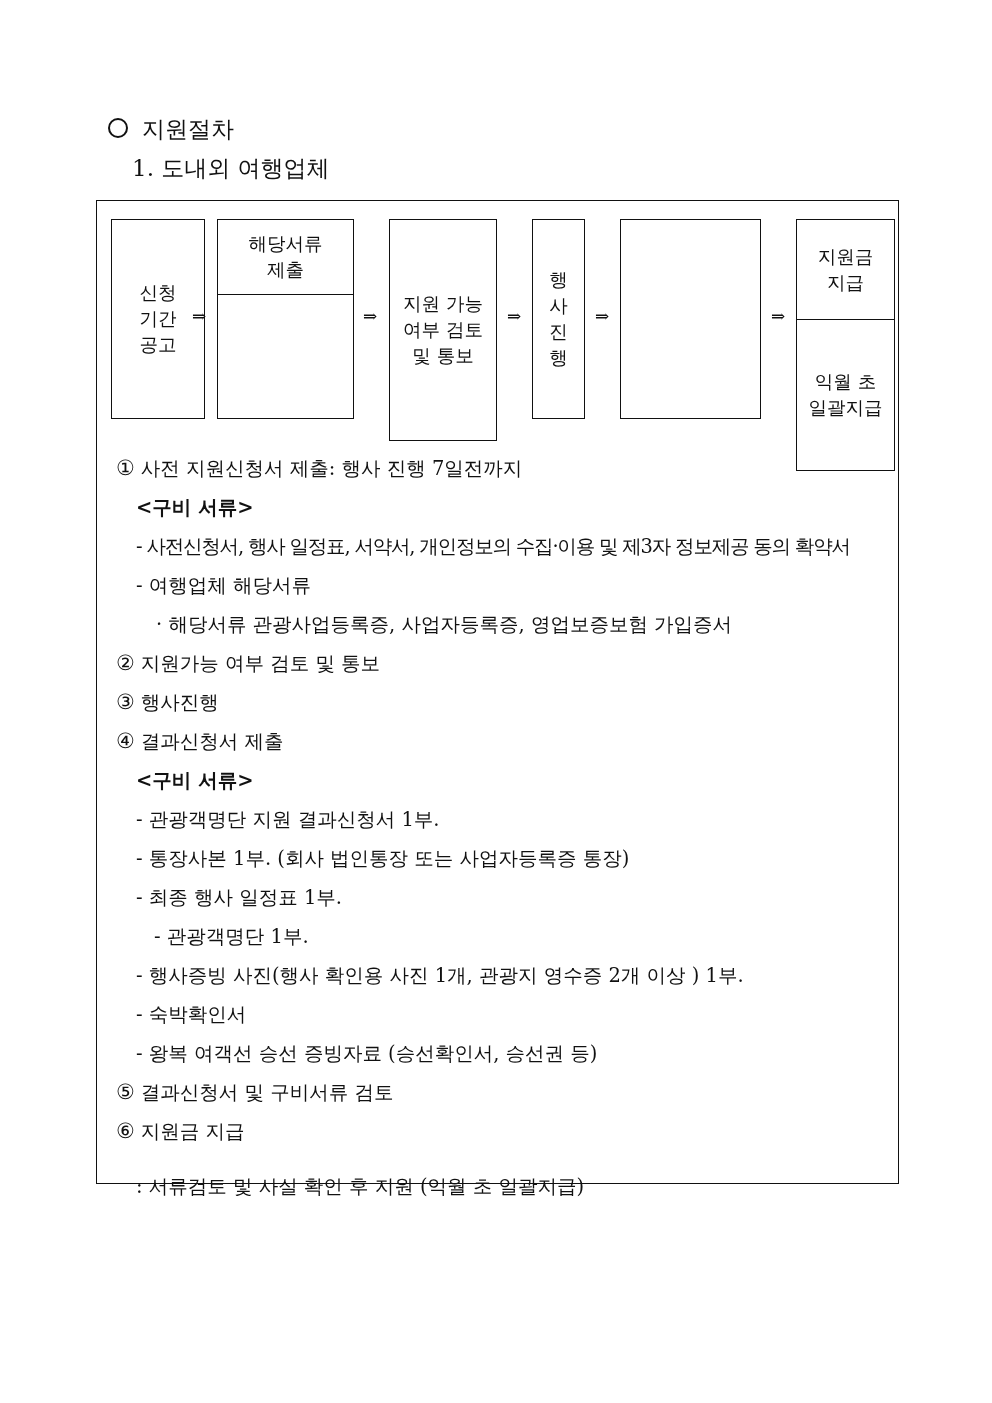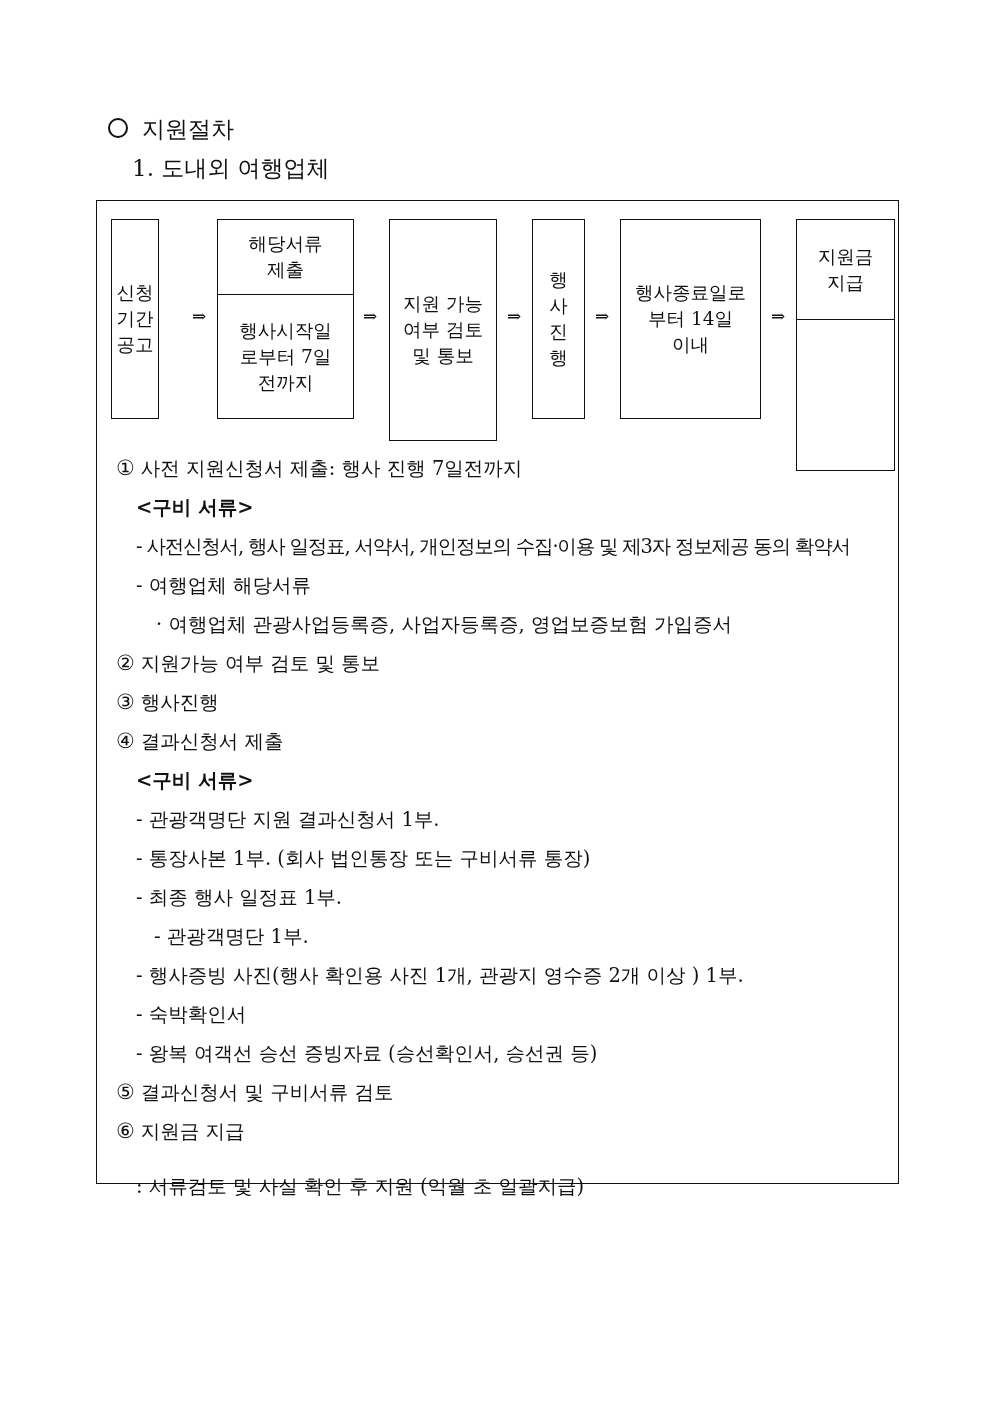--- a/index.html
+++ b/index.html
@@ -27,83 +27,79 @@
 </head>
 <body>
 
 <div id="h1" class="heading">
   <span class="bullet"></span><span>지원절차</span>
 </div>
 <div id="h2" class="heading">1. 도내외 여행업체</div>
 
 <div class="frame"></div>
 
-<div class="box" style="left:111px;top:219px;width:48px;height:200px;">
+<div class="box" style="left:111px;top:219px;width:94px;height:200px;">
   <div class="cell" style="flex:1;">신청
 기간
 공고</div>
 </div>
 <div class="arrow" style="left:192px;">⇒</div>
 
 <div class="box" style="left:217px;top:219px;width:137px;height:200px;">
   <div class="cell top" style="height:74px;">해당서류
 제출</div>
-  <div class="cell" style="flex:1;">행사시작일
-로부터 7일
-전까지</div>
 </div>
 <div class="arrow" style="left:363px;">⇒</div>
 
 <div class="box" style="left:389px;top:219px;width:108px;height:222px;">
   <div class="cell" style="flex:1;">지원 가능
 여부 검토
 및 통보</div>
 </div>
 <div class="arrow" style="left:507px;">⇒</div>
 
 <div class="box" style="left:532px;top:219px;width:53px;height:200px;">
   <div class="cell" style="flex:1;">행
 사
 진
 행</div>
 </div>
 <div class="arrow" style="left:595px;">⇒</div>
 
 <div class="box" style="left:620px;top:219px;width:141px;height:200px;">
-  <div class="cell" style="flex:1;">행사종료일로
-부터 14일
-이내</div>
 </div>
 <div class="arrow" style="left:771px;">⇒</div>
 
 <div class="box" style="left:796px;top:219px;width:99px;height:252px;">
   <div class="cell top" style="height:99px;">지원금
 지급</div>
+  <div class="cell" style="flex:1;">익월 초
+일괄지급</div>
 </div>
 
 <div class="line" style="left:116px;top:455px;">
   <span class="circled">①</span><span>사전 지원신청서 제출: 행사 진행 7일전까지</span>
 </div>
 <div class="line sub" style="left:136px;top:494px;">&lt;구비 서류&gt;</div>
 <div class="line condensed" style="left:136px;top:533px;">- 사전신청서, 행사 일정표, 서약서, 개인정보의 수집·이용 및 제3자 정보제공 동의 확약서</div>
 <div class="line" style="left:136px;top:572px;">- 여행업체 해당서류</div>
-<div class="line" style="left:156px;top:611px;">· 여행업체 관광사업등록증, 사업자등록증, 영업보증보험 가입증서</div>
+<div class="line" style="left:156px;top:611px;">· 해당서류 관광사업등록증, 사업자등록증, 영업보증보험 가입증서</div>
 
 <div class="line" style="left:116px;top:650px;">
   <span class="circled">②</span><span>지원가능 여부 검토 및 통보</span>
 </div>
 <div class="line" style="left:116px;top:689px;">
   <span class="circled">③</span><span>행사진행</span>
 </div>
 <div class="line" style="left:116px;top:728px;">
   <span class="circled">④</span><span>결과신청서 제출</span>
 </div>
 <div class="line sub" style="left:136px;top:767px;">&lt;구비 서류&gt;</div>
 <div class="line" style="left:136px;top:806px;">- 관광객명단 지원 결과신청서 1부.</div>
-<div class="line" style="left:136px;top:845px;">- 통장사본 1부. (회사 법인통장 또는 구비서류 통장)</div>
+<div class="line" style="left:136px;top:845px;">- 통장사본 1부. (회사 법인통장 또는 사업자등록증 통장)</div>
 <div class="line" style="left:136px;top:884px;">- 최종 행사 일정표 1부.</div>
 <div class="line" style="left:154px;top:923px;">- 관광객명단 1부.</div>
 <div class="line" style="left:136px;top:962px;">- 행사증빙 사진(행사 확인용 사진 1개, 관광지 영수증 2개 이상 ) 1부.</div>
 <div class="line" style="left:136px;top:1001px;">- 숙박확인서</div>
 <div class="line" style="left:136px;top:1040px;">- 왕복 여객선 승선 증빙자료 (승선확인서, 승선권 등)</div>
 
 <div class="line" style="left:116px;top:1079px;">
   <span class="circled">⑤</span><span>결과신청서 및 구비서류 검토</span>
 </div>
 <div class="line" style="left:116px;top:1118px;">

